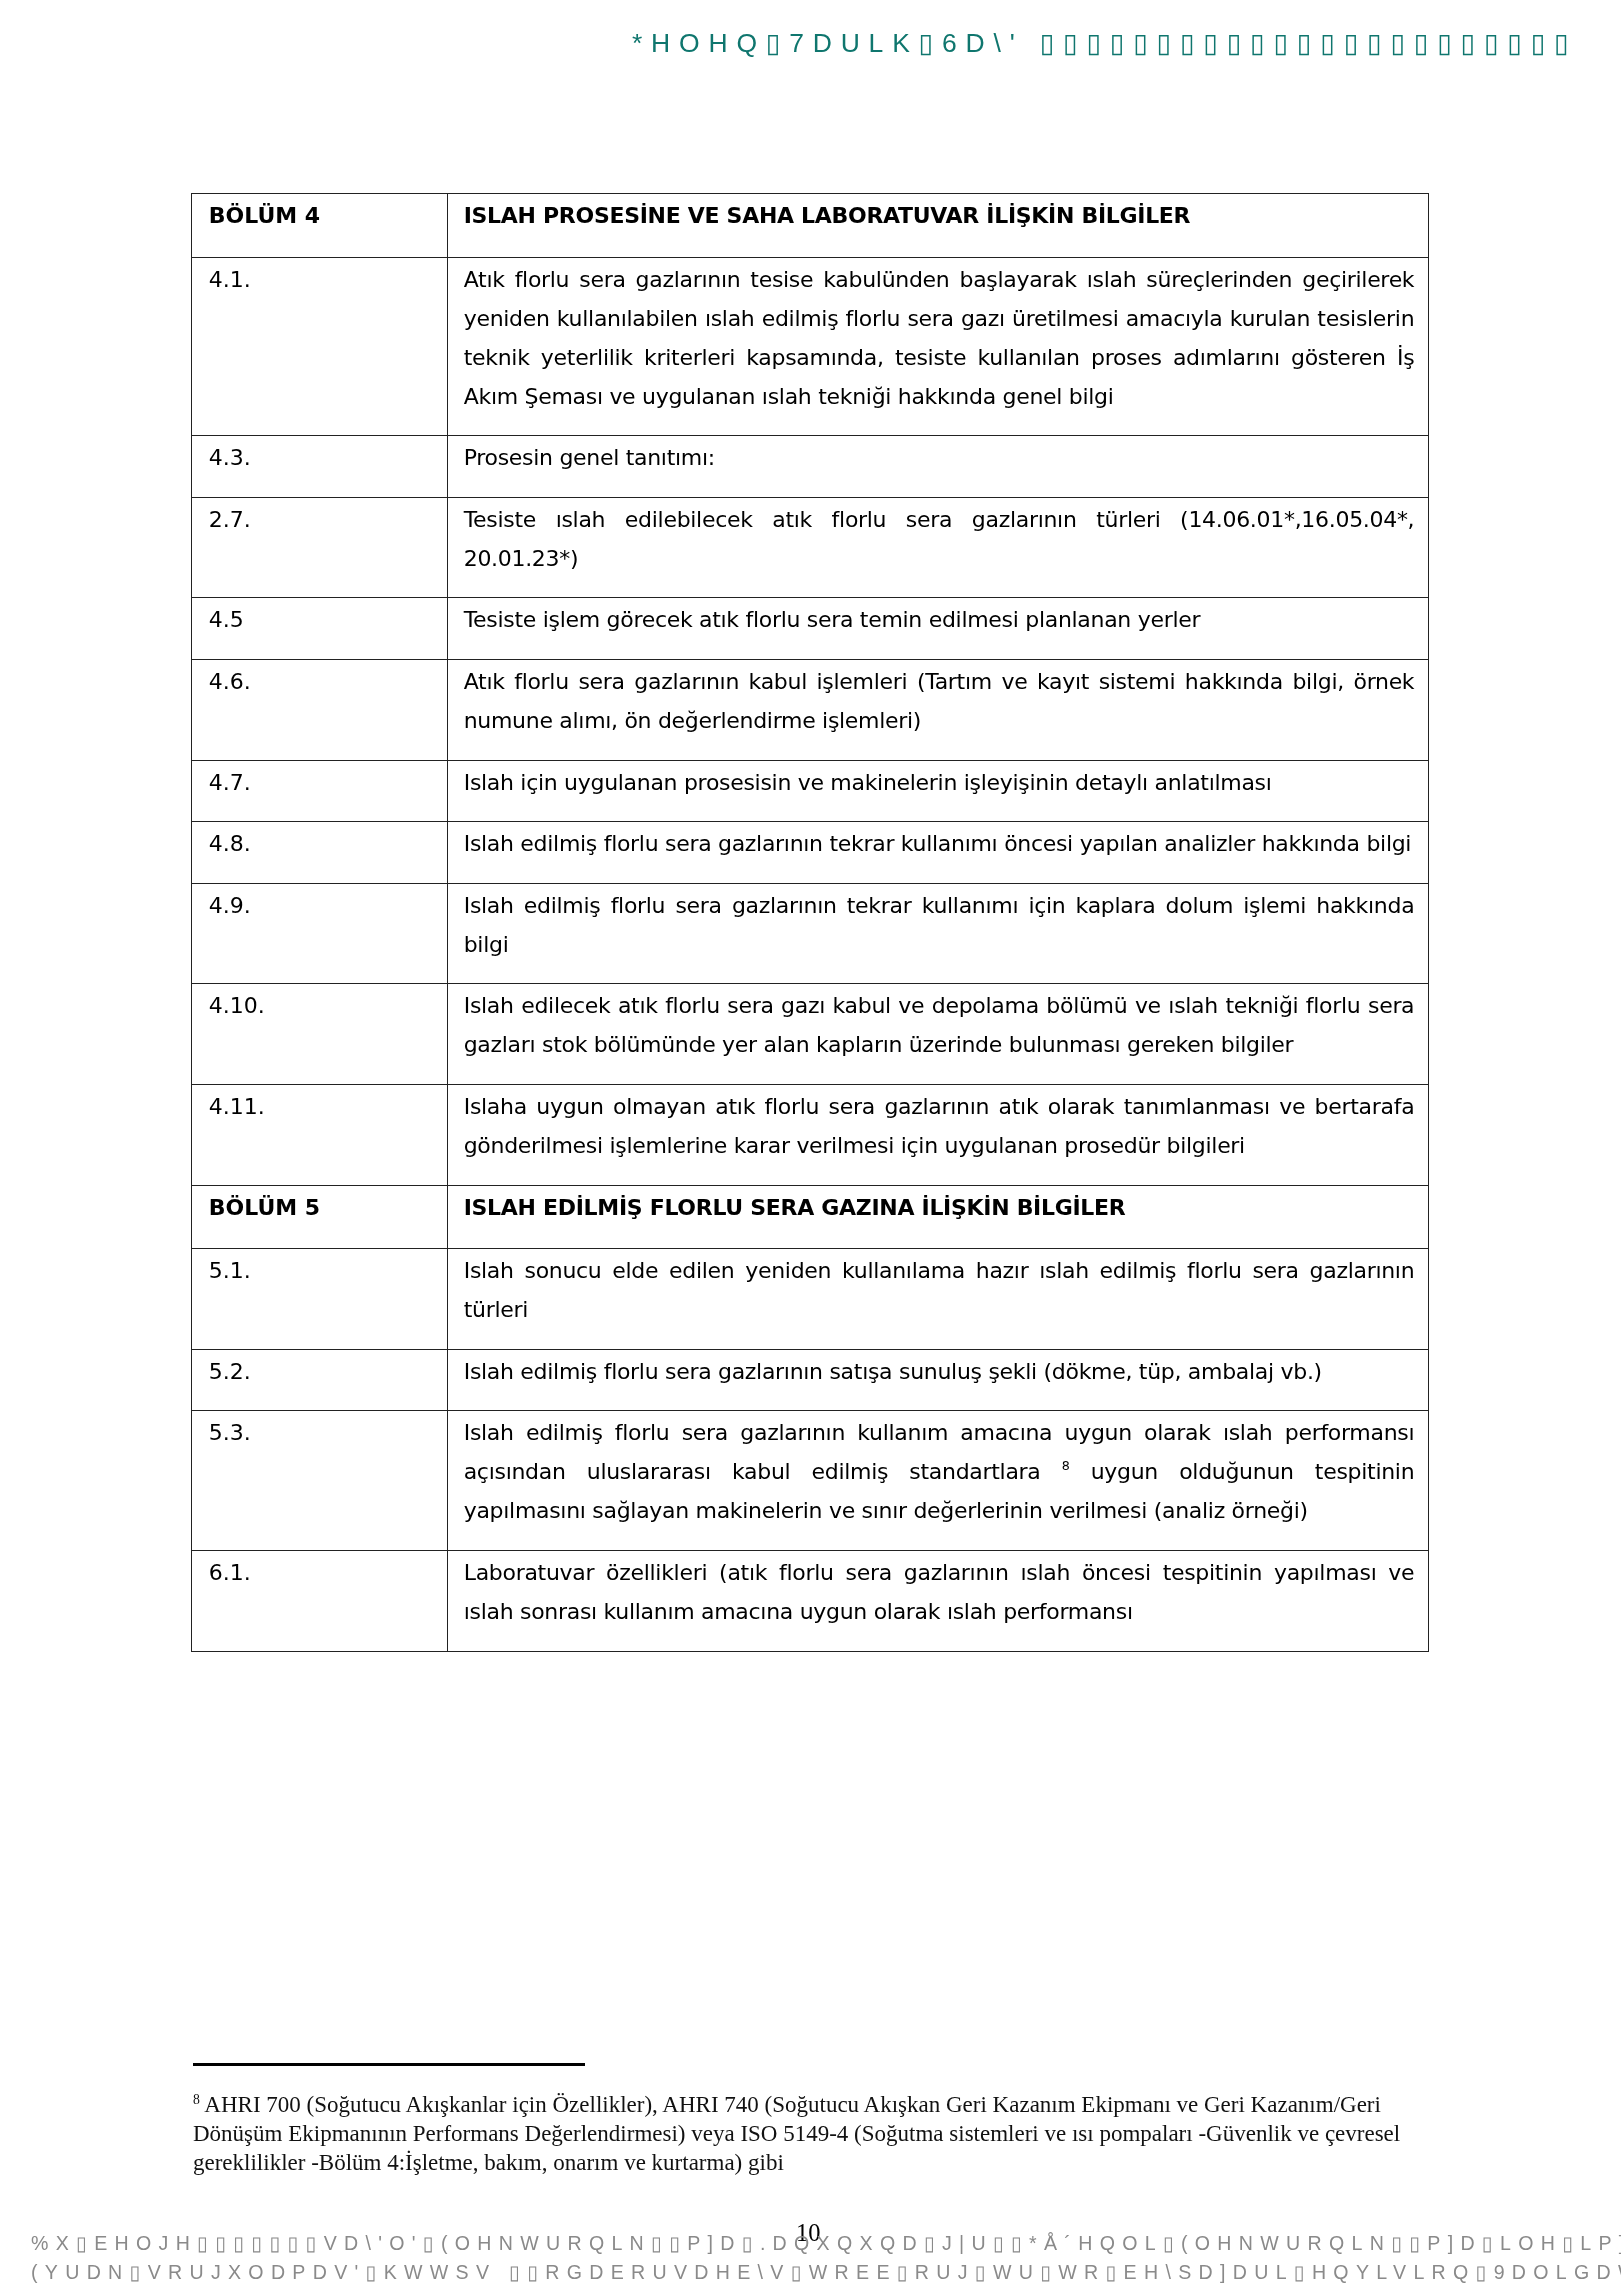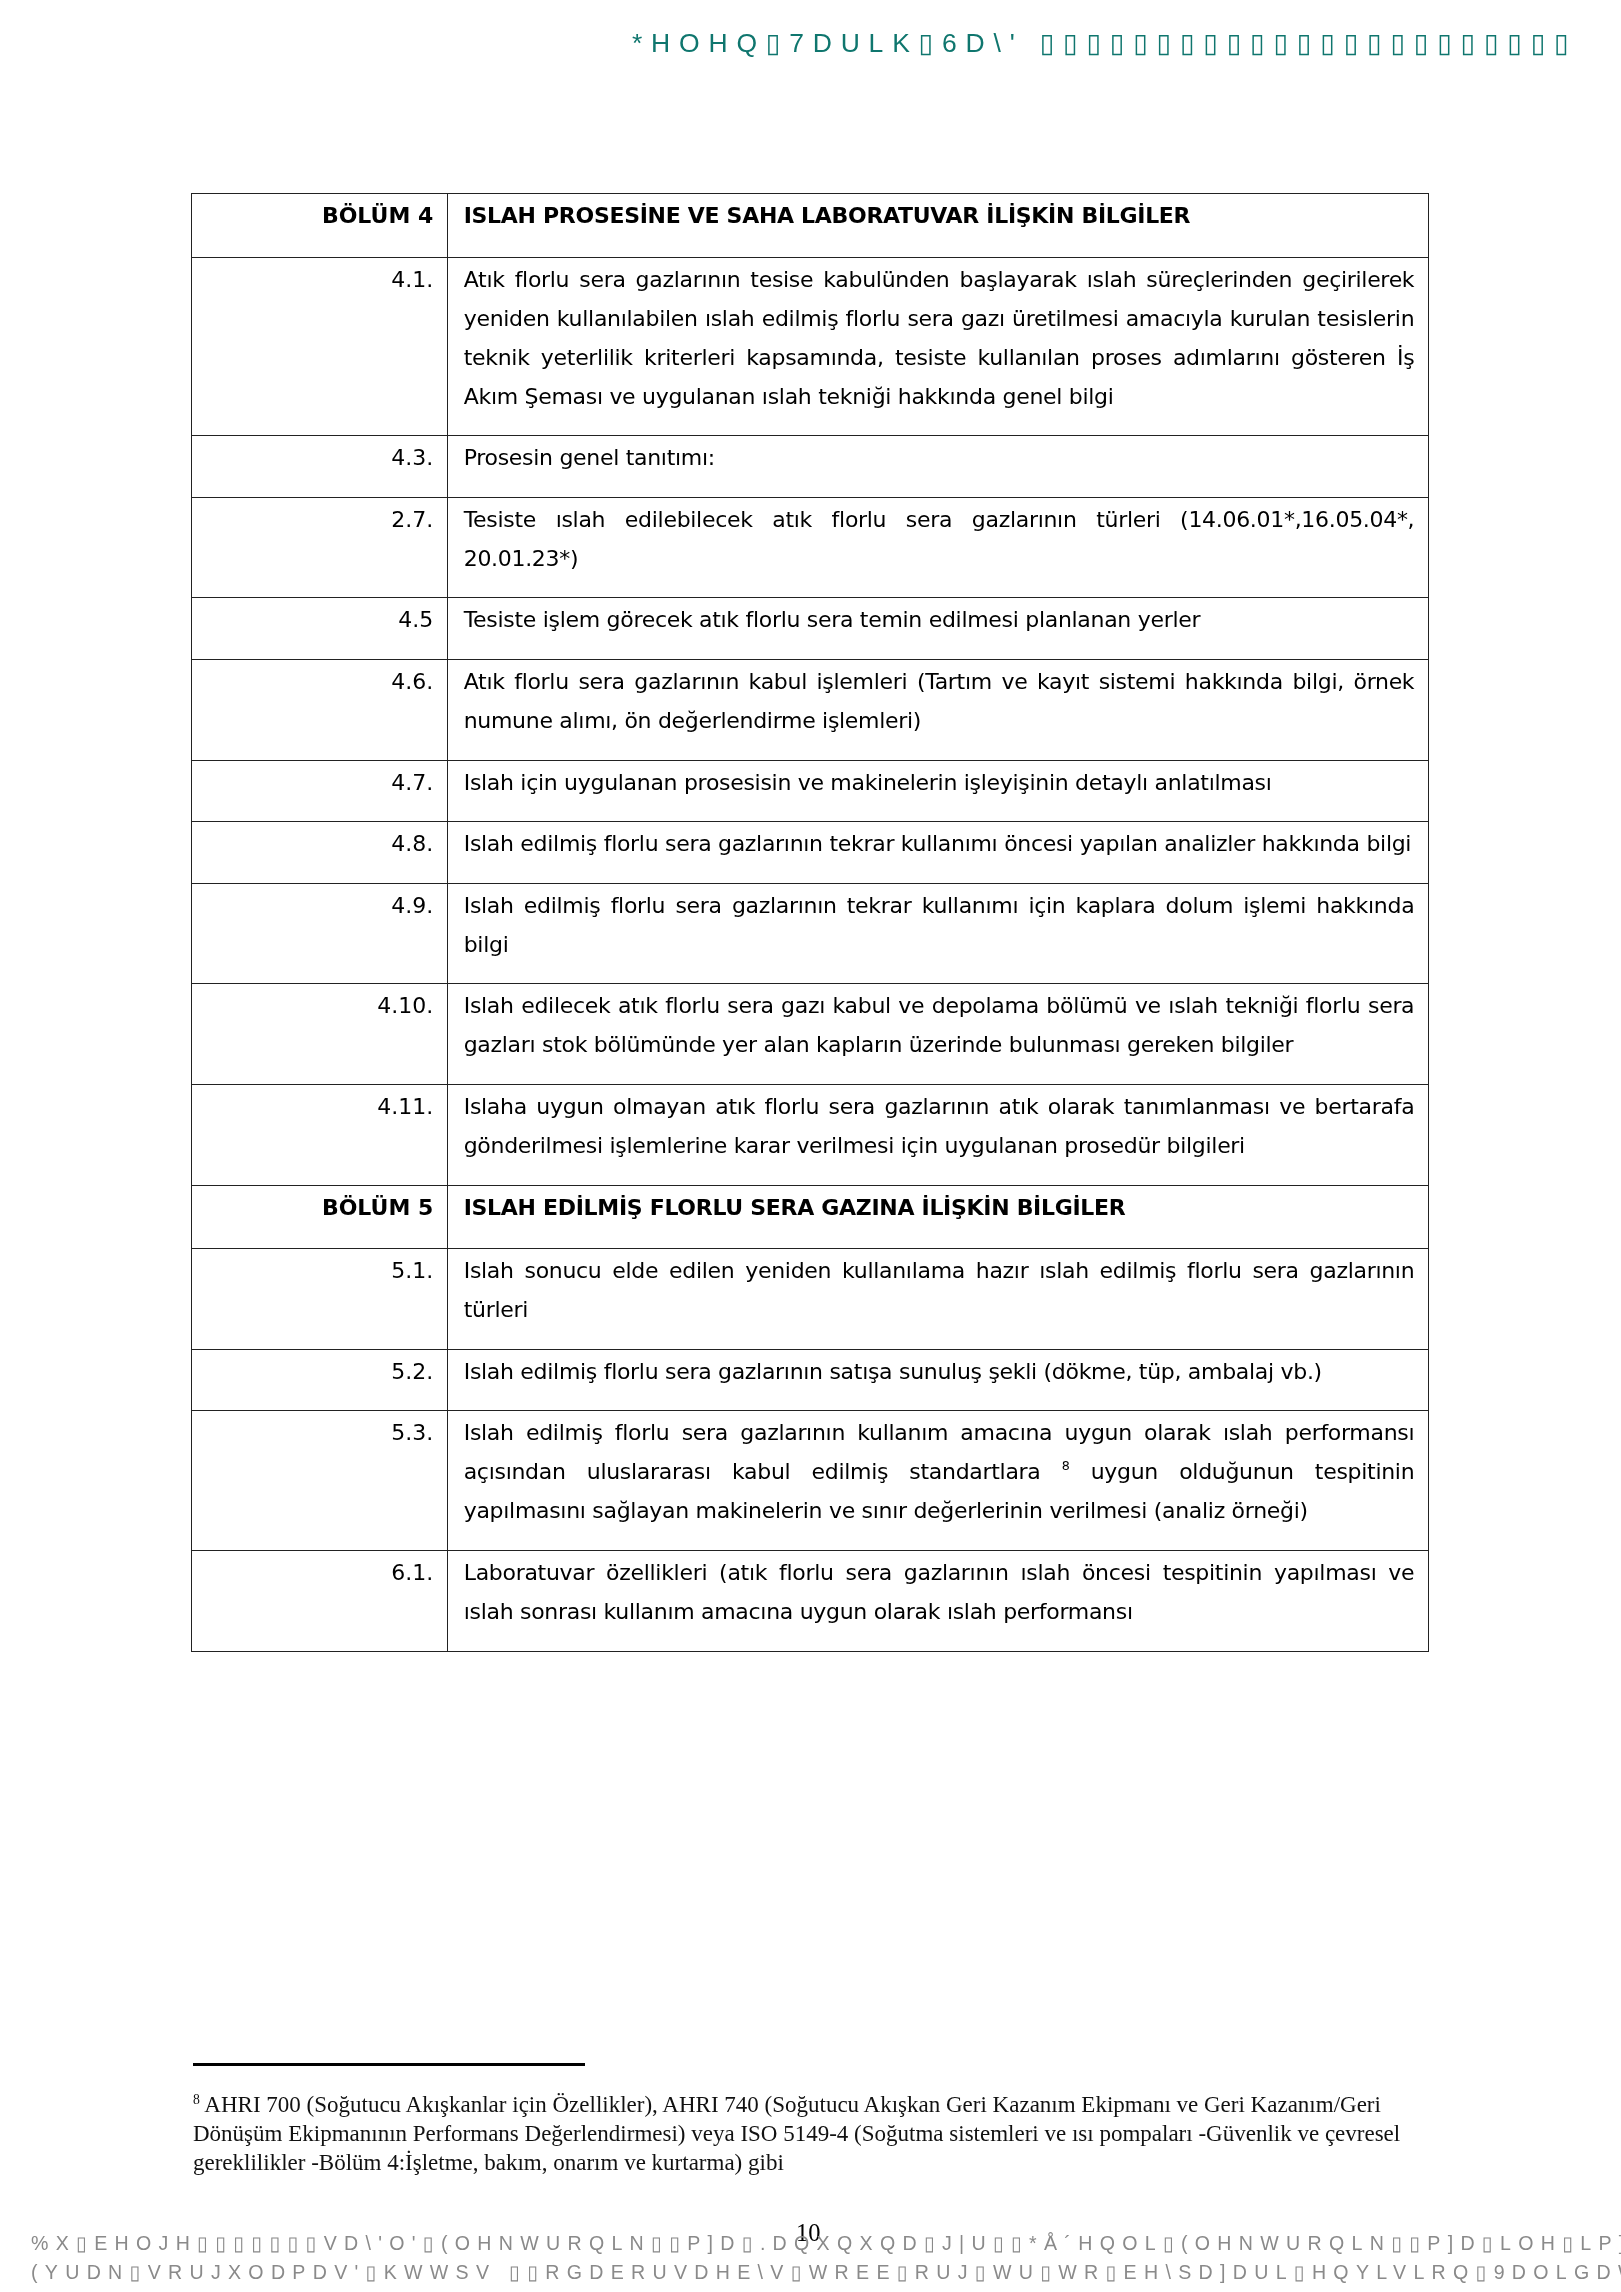--- a/index.html
+++ b/index.html
@@ -10,21 +10,20 @@
       color: #0f766e; white-space: nowrap;
     }
     .doc-table {
       position: absolute; left: 191px; top: 193px; width: 1237px;
       border-collapse: collapse; table-layout: fixed;
     }
     .doc-table td {
       border: 1.5px solid #222; vertical-align: top;
       font-family: "DejaVu Sans", sans-serif; font-size: 22px; line-height: 39px;
       padding: 2px 13.7px 19.6px 16.7px;
-      text-align: right;
     }
     .doc-table col.c-num { width: 256px; }
     .doc-table col.c-text { width: 981px; }
     .doc-table td.text { text-align: justify; padding-left: 15.7px; padding-right: 13.7px; letter-spacing: -0.3px; }
     .doc-table tr.section td { font-weight: bold; padding-bottom: 21.6px; }
     .fn-ref { font-size: 12.7px; vertical-align: 8.8px; line-height: 0; }
     .fn-rule { position: absolute; left: 193px; top: 2063px; width: 392px; height: 2.9px; background: #000; }
     .footnote {
       position: absolute; left: 193px; top: 2078px; width: 1237px;
       font-family: "Liberation Serif", serif; font-size: 23px; line-height: 29px; color: #111; margin-top: 12px;

